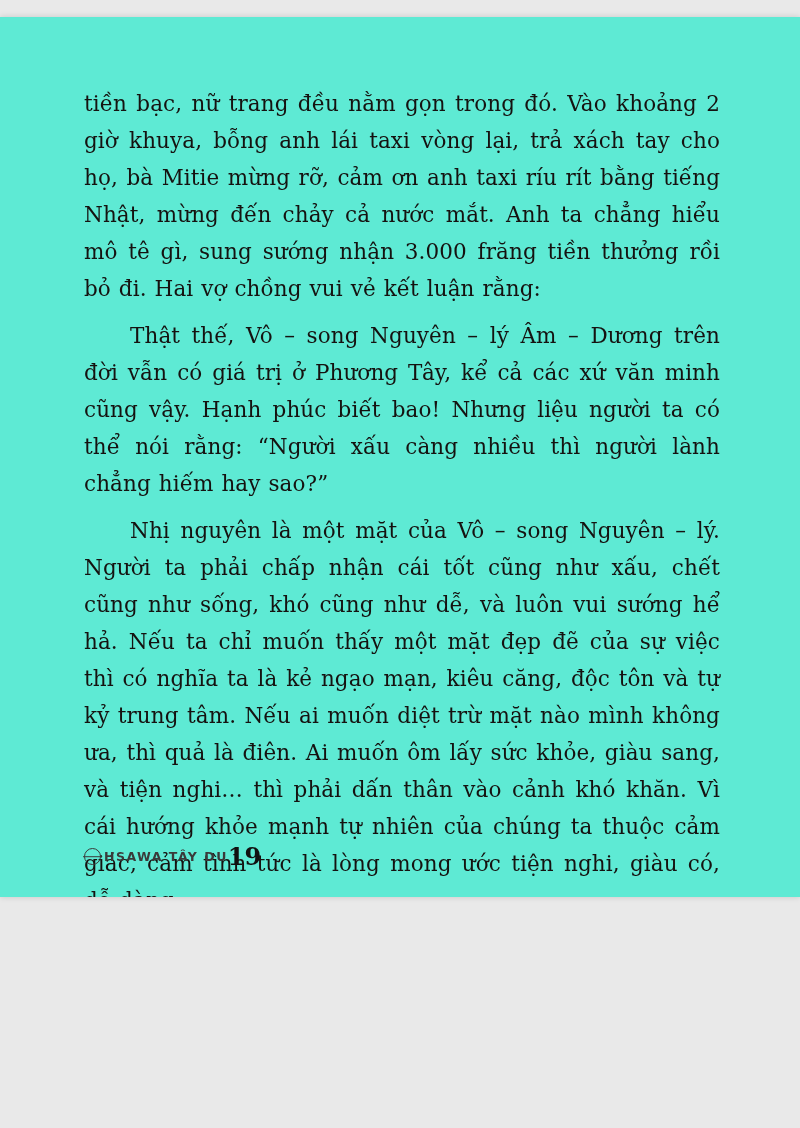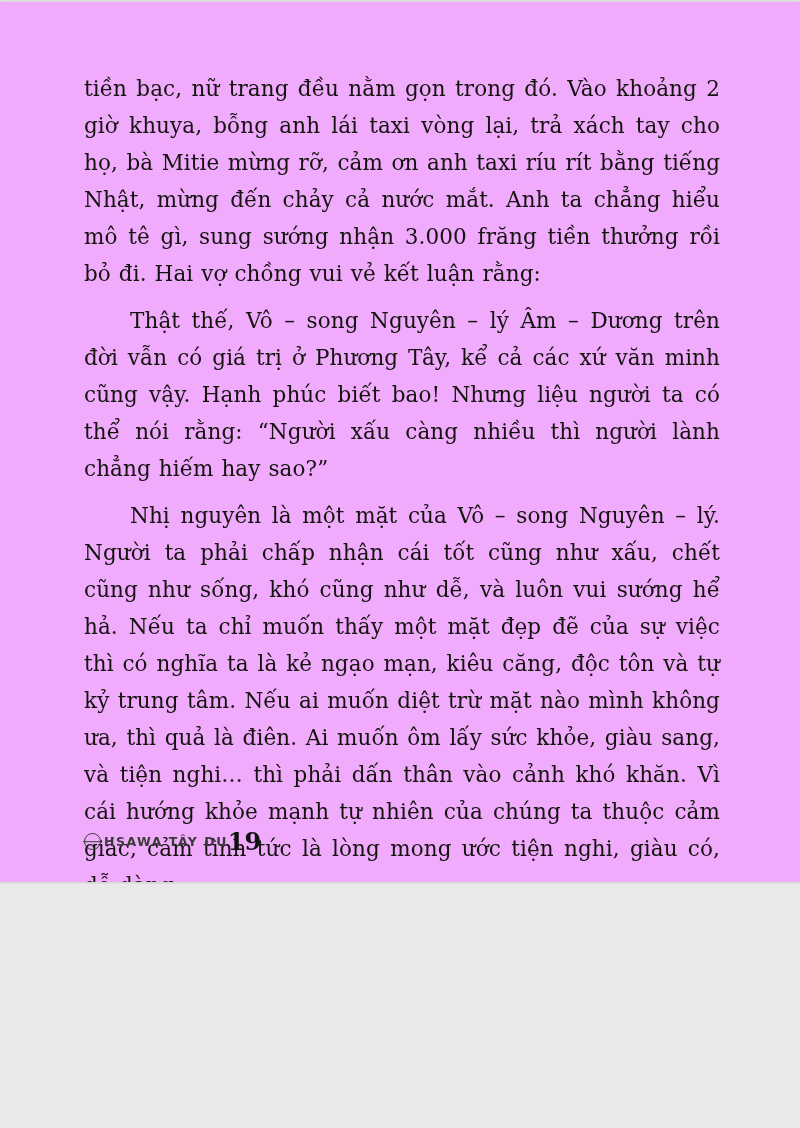--- a/index.html
+++ b/index.html
@@ -4,22 +4,22 @@
 <style>
   html, body {
     margin: 0;
     padding: 0;
     background: #e9e9e9;
   }
   .page {
     position: relative;
     width: 800px;
     height: 880px;
-    margin: 2px auto;
-    background: #f0abfc;
+    margin: 17px auto;
+    background: #5eead4;
     font-family: "DejaVu Serif", "Liberation Serif", serif;
     color: #151210;
     overflow: hidden;
     box-shadow: 0 0 6px rgba(0,0,0,0.15);
   }
   .content {
     position: absolute;
     top: 68px;
     left: 84px;
     right: 80px;

